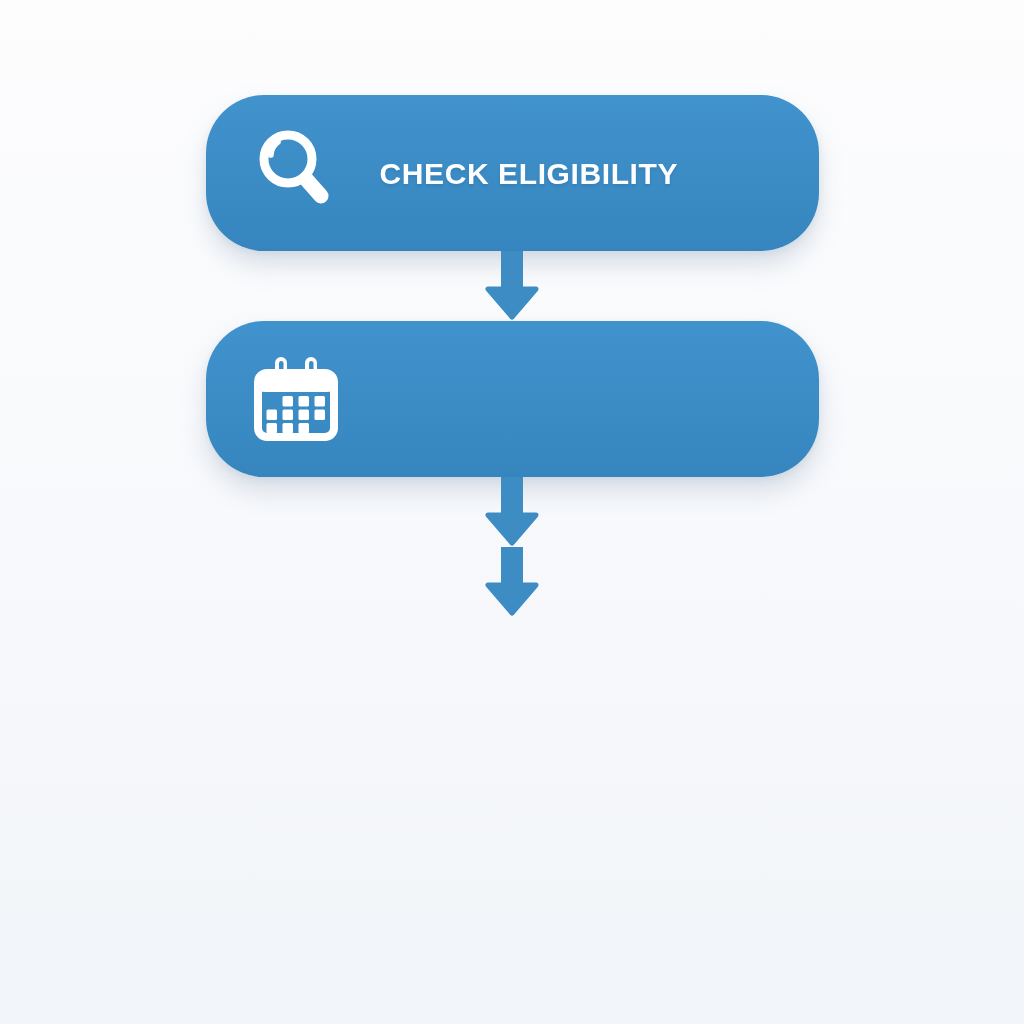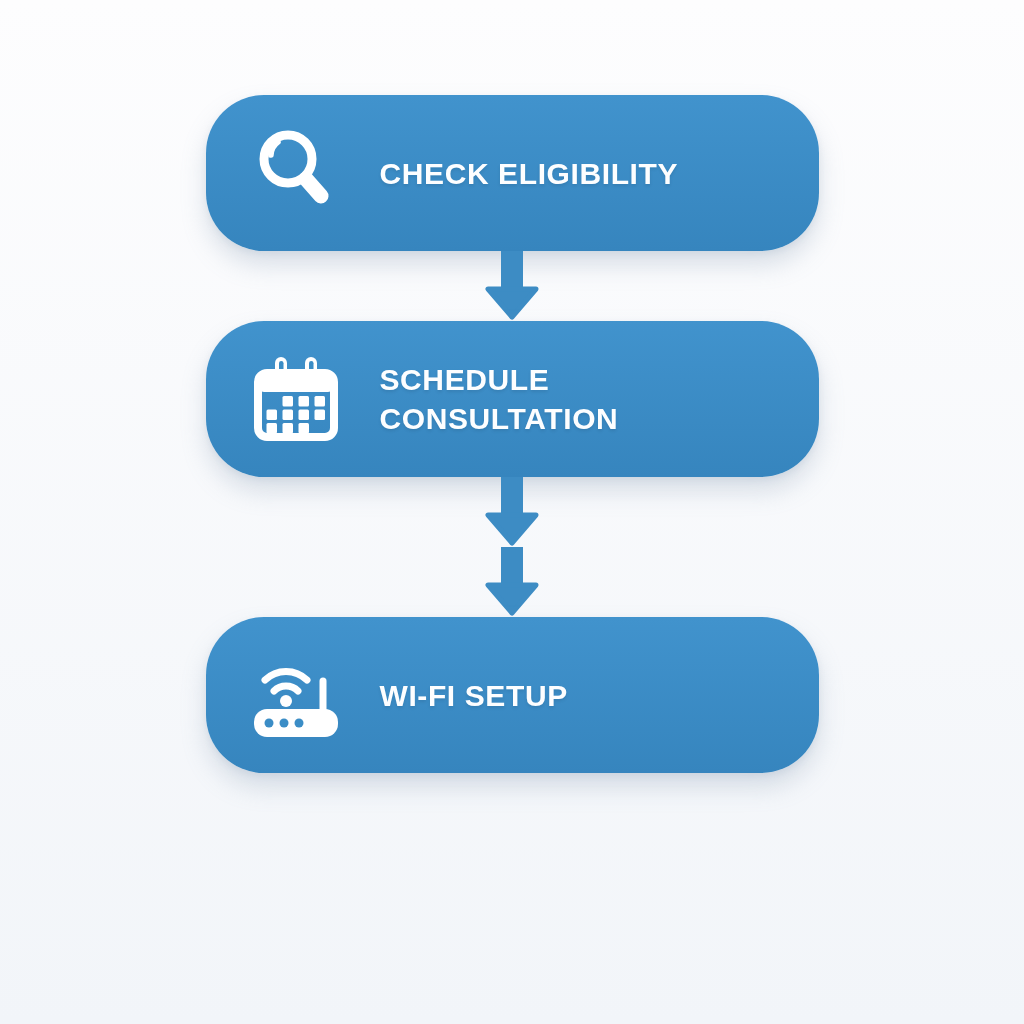--- a/index.html
+++ b/index.html
@@ -101,47 +101,31 @@
         <rect x="66.5" y="45" width="10.5" height="10.5" rx="1.5" class="wh"></rect>
         <rect x="18.5" y="58.5" width="10.5" height="10.5" rx="1.5" class="wh"></rect>
         <rect x="34.5" y="58.5" width="10.5" height="10.5" rx="1.5" class="wh"></rect>
         <rect x="50.5" y="58.5" width="10.5" height="10.5" rx="1.5" class="wh"></rect>
         <rect x="66.5" y="58.5" width="10.5" height="10.5" rx="1.5" class="wh"></rect>
         <rect x="18.5" y="72" width="10.5" height="10.5" rx="1.5" class="wh"></rect>
         <rect x="34.5" y="72" width="10.5" height="10.5" rx="1.5" class="wh"></rect>
         <rect x="50.5" y="72" width="10.5" height="10.5" rx="1.5" class="wh"></rect>
       </svg>
     </span>
-    <span class="label">SCHEDULE CONSULTATION</span>
   </div>
 
   <div class="connector">
     <svg width="58" height="70" viewBox="0 0 58 70" aria-hidden="true">
       <rect x="18" y="0" width="22" height="40" fill="var(--arrow-blue)"></rect>
       <path d="M29 66 L5 38 H53 Z" fill="var(--arrow-blue)" stroke="var(--arrow-blue)" stroke-width="5" stroke-linejoin="round"></path>
     </svg>
   </div>
 
 
   <div class="connector">
     <svg width="58" height="70" viewBox="0 0 58 70" aria-hidden="true">
       <rect x="18" y="0" width="22" height="40" fill="var(--arrow-blue)"></rect>
       <path d="M29 66 L5 38 H53 Z" fill="var(--arrow-blue)" stroke="var(--arrow-blue)" stroke-width="5" stroke-linejoin="round"></path>
     </svg>
   </div>
 
-  <div class="step">
-    <span class="icon">
-      <svg width="96" height="96" viewBox="0 0 96 96" aria-hidden="true">
-        <path d="M 17 33 A 30 30 0 0 1 59 33" fill="none" stroke="#ffffff" stroke-width="7" stroke-linecap="round"></path>
-        <path d="M 26 44 A 17 17 0 0 1 50 44" fill="none" stroke="#ffffff" stroke-width="7" stroke-linecap="round"></path>
-        <circle cx="38" cy="54" r="6" class="wh"></circle>
-        <line x1="75" y1="34" x2="75" y2="64" stroke="#ffffff" stroke-width="7" stroke-linecap="round"></line>
-        <rect x="6" y="62" width="84" height="28" rx="13" class="wh"></rect>
-        <circle cx="21" cy="76" r="4.5" class="bl"></circle>
-        <circle cx="36" cy="76" r="4.5" class="bl"></circle>
-        <circle cx="51" cy="76" r="4.5" class="bl"></circle>
-      </svg>
-    </span>
-    <span class="label">WI-FI SETUP</span>
-  </div>
 
 </div>
 
 </body></html>

